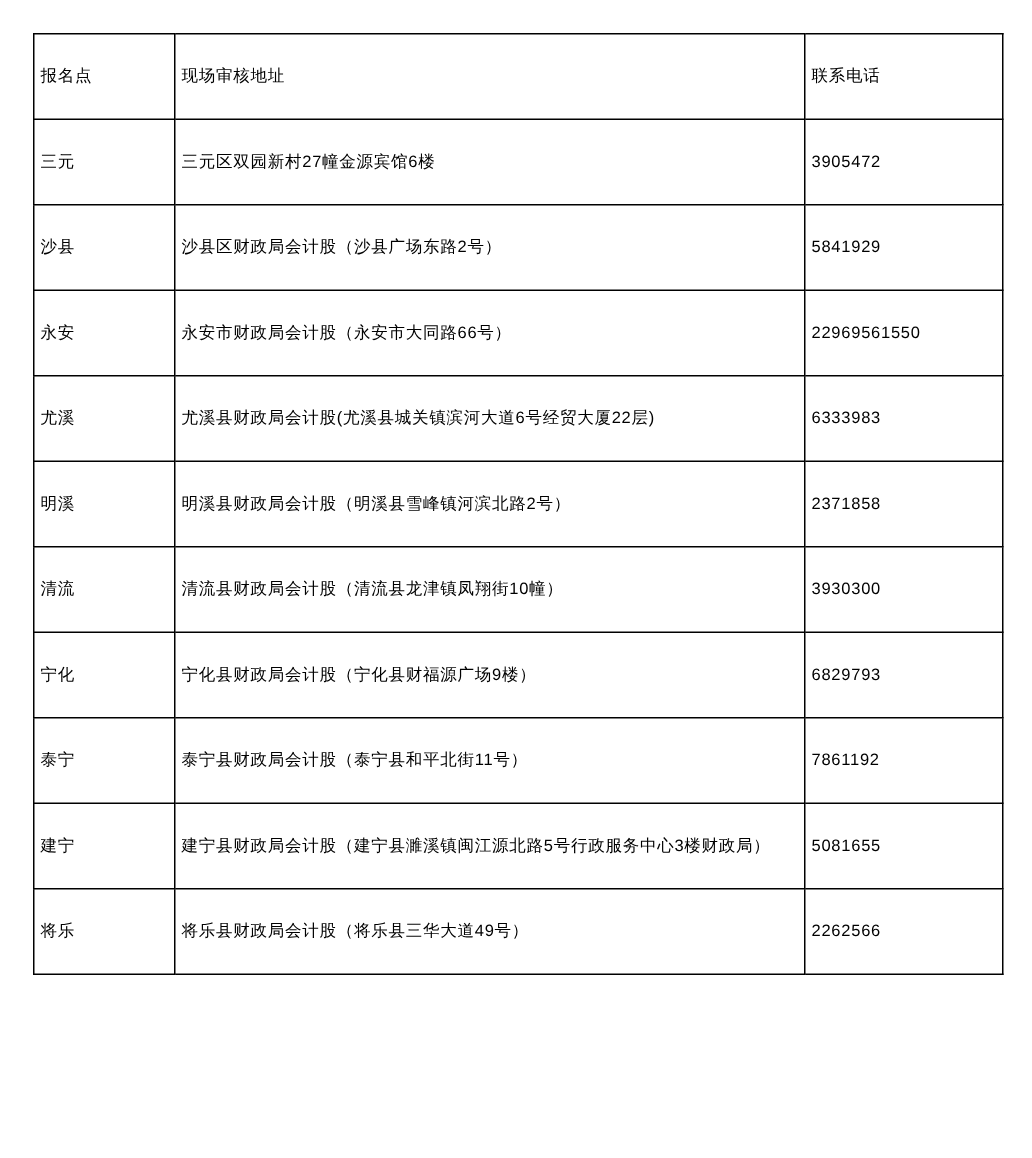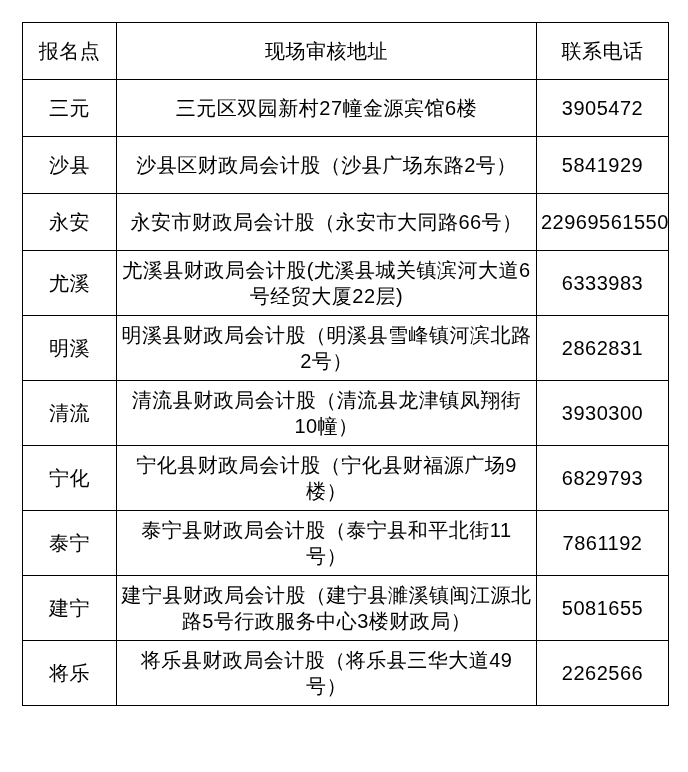--- a/index.html
+++ b/index.html
@@ -23,23 +23,22 @@
   table.reg-table {
     border-collapse: collapse;
     table-layout: fixed;
     width: 646px;
     border: 1px solid #000000;
   }
   table.reg-table td,
   table.reg-table th {
     border: 1px solid #000000;
     font-weight: normal;
-    font-size: 20px;
+    font-size: 11px;
     line-height: 26px;
-    text-align: center;
     vertical-align: middle;
     padding: 6px 4px;
     letter-spacing: 0.5px;
   }
   col.c-site { width: 94px; }
   col.c-addr { width: 420px; }
   col.c-tel  { width: 132px; }
 
   table.reg-table thead td {
     height: 48px;
@@ -91,21 +90,21 @@
         <td class="tel-cell">22969561550</td>
       </tr>
       <tr class="tall">
         <td>尤溪</td>
         <td class="addr-cell">尤溪县财政局会计股(尤溪县城关镇滨河大道6号经贸大厦22层)</td>
         <td class="tel-cell">6333983</td>
       </tr>
       <tr>
         <td>明溪</td>
         <td class="addr-cell">明溪县财政局会计股（明溪县雪峰镇河滨北路2号）</td>
-        <td class="tel-cell">2862831</td>
+        <td class="tel-cell">2371858</td>
       </tr>
       <tr>
         <td>清流</td>
         <td class="addr-cell">清流县财政局会计股（清流县龙津镇凤翔街10幢）</td>
         <td class="tel-cell">3930300</td>
       </tr>
       <tr>
         <td>宁化</td>
         <td class="addr-cell">宁化县财政局会计股（宁化县财福源广场9楼）</td>
         <td class="tel-cell">6829793</td>

